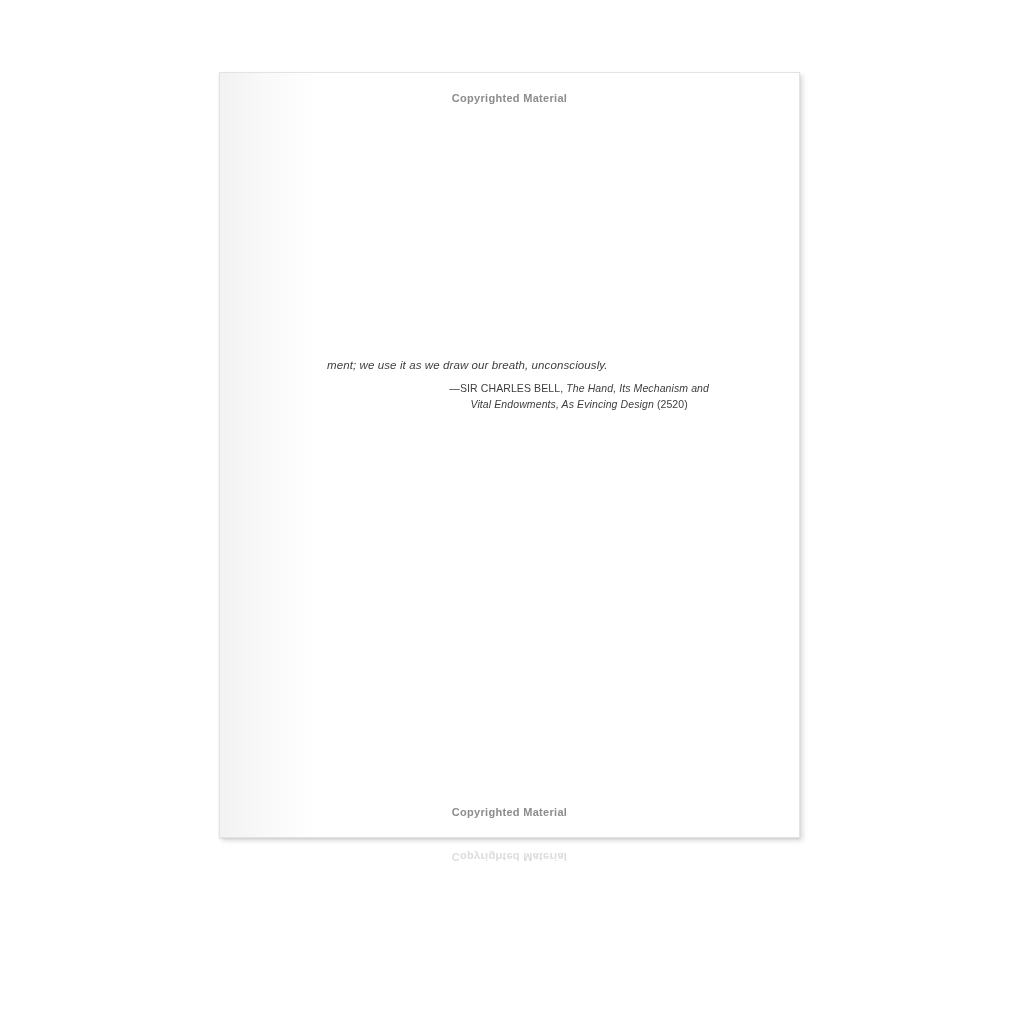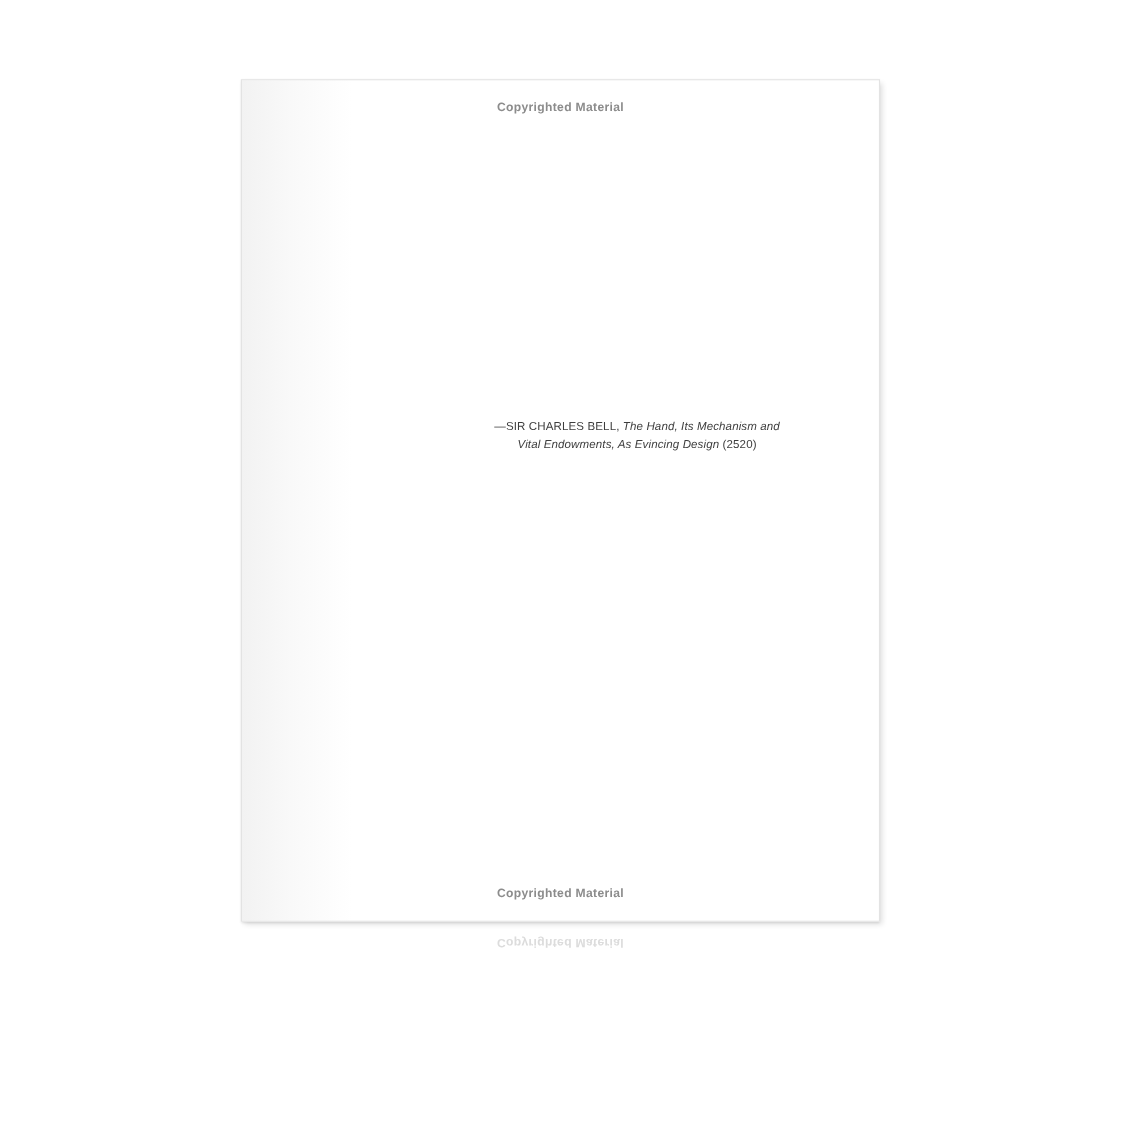--- a/index.html
+++ b/index.html
@@ -52,21 +52,21 @@
     line-height: 21.5px;
     letter-spacing: 0.1px;
   }
   .qline.just {
     text-align: justify;
     text-align-last: justify;
   }
   .qline.last { text-align: left; }
 
   .attribution {
-    margin-top: 25px;
+    margin-top: 3px;
     display: flex;
     justify-content: flex-end;
     font-size: 10.5px;
     line-height: 16px;
     letter-spacing: 0.1px;
   }
   .attr-inner {
     width: fit-content;
     text-align: center;
     margin-right: 10px;
@@ -91,20 +91,21 @@
 <body>
 
 <div class="canvas">
 
   <div class="page">
 
     <div class="copyright top">Copyrighted Material</div>
 
     <div class="epigraph">
       <div class="quote">
+        <div class="qline last">ment; we use it as we draw our breath, unconsciously.</div>
       </div>
 
       <div class="attribution">
         <div class="attr-inner">
           <span class="caps">—SIR CHARLES BELL,</span>
           <span class="it">The Hand, Its Mechanism and</span><br>
           <span class="it">Vital Endowments, As Evincing Design</span>
           <span class="caps">(2520)</span>
         </div>
       </div>

